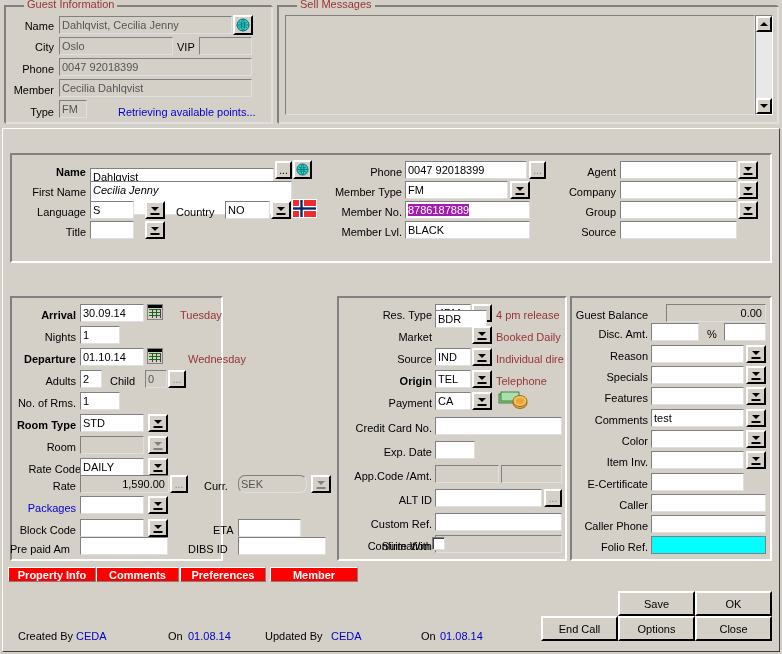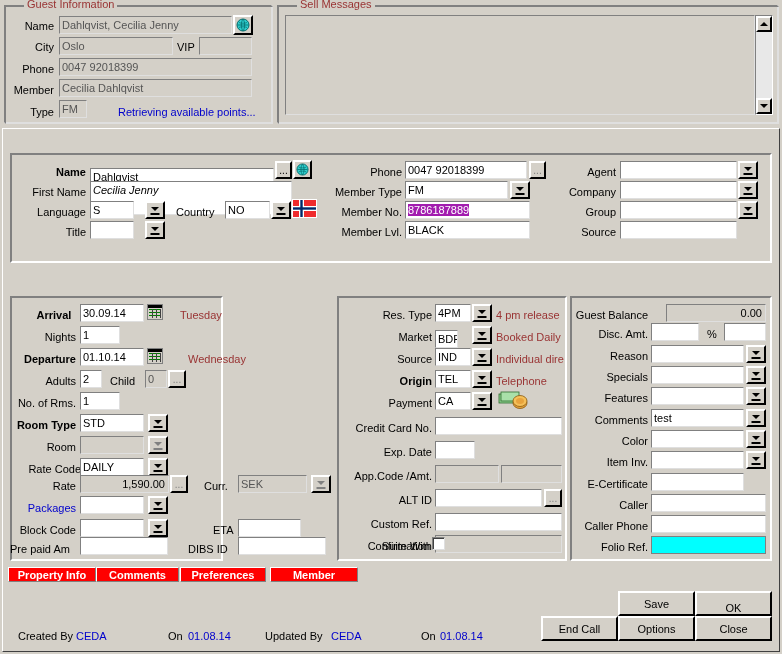--- a/index.html
+++ b/index.html
@@ -288,21 +288,21 @@
       <span class="bar"></span>
     </div>
 
   <div class="lbl" style="left:550px;top:226px;width:66px;">Source</div>
   <div class="fld" style="left:620px;top:221px;width:117px;height:18px;line-height:14px;"></div>
 
   <div class="panel" style="left:10px;top:296px;width:213px;height:265px;">
     <div class="inner"></div>
   </div>
 
-  <div class="lbl b" style="left:20px;top:309px;width:68px;text-align:center;">Arrival</div>
+  <div class="lbl b" style="left:8px;top:309px;width:68px;">Arrival</div>
   <div class="fld" style="left:80px;top:304px;width:64px;height:18px;line-height:14px;">30.09.14</div>
   <div class="calico" style="left:147px;top:304px;width:16px;height:16px;">
     <div class="top"></div>
     <div class="g" style="top:4px;"></div>
     <div class="g" style="top:7px;"></div>
     <div class="g" style="top:10px;"></div>
     <div class="v" style="left:4px;"></div>
     <div class="v" style="left:8px;"></div>
     <div class="v" style="left:12px;"></div>
   </div>
@@ -351,21 +351,21 @@
   <div class="fld" style="left:80px;top:458px;width:64px;height:18px;line-height:14px;">DAILY</div>
   <div class="ddbtn" style="left:148px;top:458px;width:20px;height:18px;">
       <span class="ar"></span>
       <span class="bar"></span>
     </div>
 
   <div class="lbl" style="left:8px;top:480px;width:68px;">Rate</div>
   <div class="fld gray num" style="left:80px;top:475px;width:89px;height:18px;line-height:14px;">1,590.00</div>
   <div class="elbtn dis" style="left:170px;top:475px;width:18px;height:18px;">...</div>
   <div class="lbl l" style="left:204px;top:480px;">Curr.</div>
-  <div class="fld ro" style="left:238px;top:475px;width:69px;height:18px;line-height:14px;">SEK</div>
+  <div class="fld ro" style="left:238px;top:475px;width:69px;height:18px;line-height:14px;border-radius:7px;">SEK</div>
   <div class="ddbtn dis" style="left:311px;top:475px;width:20px;height:18px;">
       <span class="ar"></span>
       <span class="bar"></span>
     </div>
 
   <div class="lbl link" style="left:16px;top:502px;width:60px;">Packages</div>
   <div class="fld" style="left:80px;top:496px;width:64px;height:18px;line-height:14px;"></div>
   <div class="ddbtn" style="left:148px;top:496px;width:20px;height:18px;">
       <span class="ar"></span>
       <span class="bar"></span>
@@ -391,21 +391,21 @@
   <div style="position:absolute;left:339px;top:298px;width:226px;height:261px;overflow:hidden;">
     <div class="lbl" style="left:-5px;top:11px;width:98px;">Res. Type</div>
     <div class="fld" style="left:96px;top:6px;width:36px;height:18px;line-height:14px;">4PM</div>
     <div class="ddbtn" style="left:133px;top:6px;width:20px;height:18px;">
         <span class="ar"></span>
         <span class="bar"></span>
       </div>
     <div class="lbl l red" style="left:157px;top:11px;">4 pm release</div>
 
     <div class="lbl" style="left:-5px;top:33px;width:98px;">Market</div>
-    <div class="fld" style="left:96px;top:32px;width:23px;height:18px;line-height:14px;text-align:right;">BDR</div>
+    <div class="fld" style="left:96px;top:12px;width:52px;height:18px;line-height:14px;">BDR</div>
     <div class="ddbtn" style="left:133px;top:28px;width:20px;height:18px;">
         <span class="ar"></span>
         <span class="bar"></span>
       </div>
     <div class="lbl l red" style="left:157px;top:33px;">Booked Daily</div>
 
     <div class="lbl" style="left:-5px;top:55px;width:98px;">Source</div>
     <div class="fld" style="left:96px;top:50px;width:36px;height:18px;line-height:14px;">IND</div>
     <div class="ddbtn" style="left:133px;top:50px;width:20px;height:18px;">
         <span class="ar"></span>
@@ -536,21 +536,21 @@
   <div class="lbl l" style="left:168px;top:630px;">On</div>
   <div class="lbl l blue" style="left:188px;top:630px;">01.08.14</div>
   <div class="lbl l" style="left:265px;top:630px;">Updated By</div>
   <div class="lbl l blue" style="left:331px;top:630px;">CEDA</div>
   <div class="lbl l" style="left:421px;top:630px;">On</div>
   <div class="lbl l blue" style="left:440px;top:630px;">01.08.14</div>
 
   <div class="btn" style="left:618px;top:591px;width:77px;height:25px;">
       <span>Save</span>
     </div>
-  <div class="btn" style="left:695px;top:591px;width:77px;height:25px;align-items:flex-end;">
+  <div class="btn" style="left:695px;top:591px;width:77px;height:25px;">
       <span>OK</span>
     </div>
   <div class="btn" style="left:541px;top:616px;width:77px;height:25px;">
       <span>End Call</span>
     </div>
   <div class="btn" style="left:618px;top:616px;width:77px;height:25px;">
       <span>Options</span>
     </div>
   <div class="btn" style="left:695px;top:616px;width:77px;height:25px;">
       <span>Close</span>

